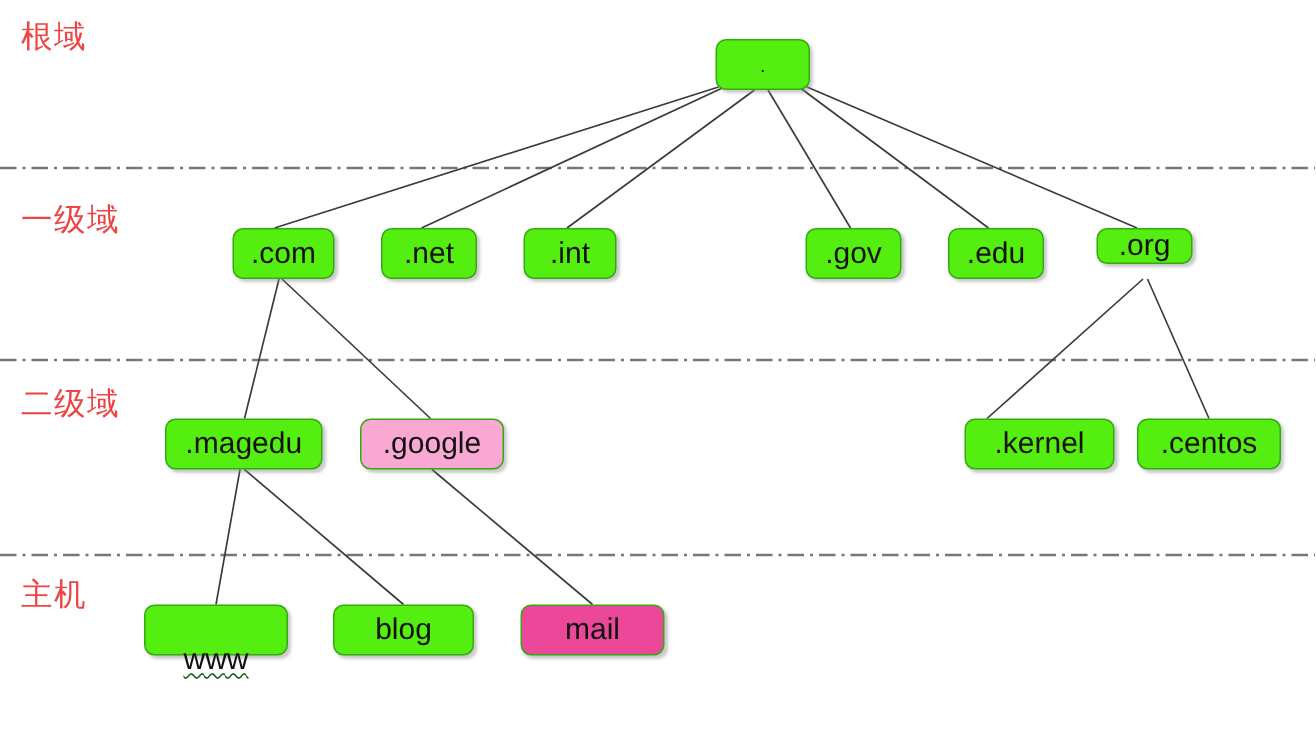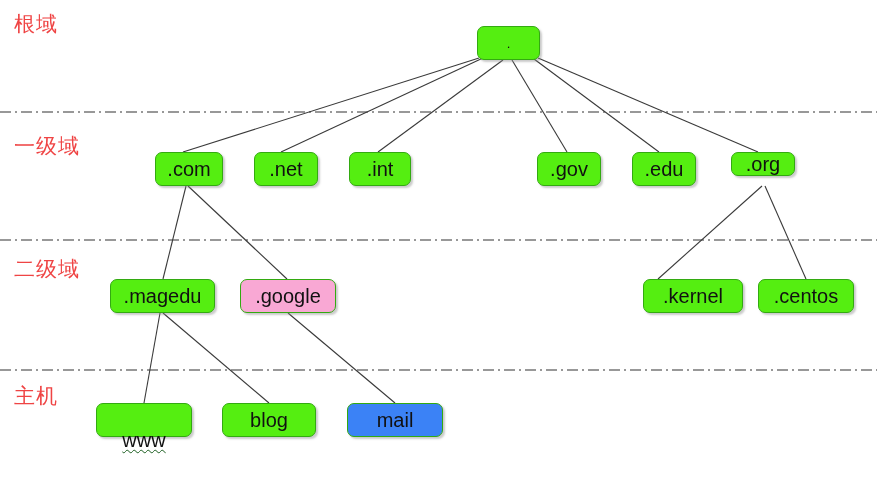--- a/index.html
+++ b/index.html
@@ -134,18 +134,18 @@
       </div>
       <div class="node" style="left: 758px; top: 279px; width: 96px; height: 34px; background: rgb(85, 238, 17); border-color: rgb(51, 170, 17);">
         <span class="node-label" style="color: rgb(17, 17, 17);">.centos</span>
       </div>
       <div class="node" style="left: 96px; top: 403px; width: 96px; height: 34px; background: rgb(85, 238, 17); border-color: rgb(51, 170, 17);">
         <span class="node-label squiggle" style="color: rgb(17, 17, 17); margin-top: 40px;">www</span>
       </div>
       <div class="node" style="left: 222px; top: 403px; width: 94px; height: 34px; background: rgb(85, 238, 17); border-color: rgb(51, 170, 17);">
         <span class="node-label" style="color: rgb(17, 17, 17);">blog</span>
       </div>
-      <div class="node" style="left: 347px; top: 403px; width: 96px; height: 34px; background: #3b82f6; border-color: rgb(51, 170, 17);">
+      <div class="node" style="left: 347px; top: 403px; width: 96px; height: 34px; background: #ec4899; border-color: rgb(51, 170, 17);">
         <span class="node-label" style="color: rgb(17, 17, 17);">mail</span>
       </div>
     </div>
 
 </div>
 
 </body></html>

